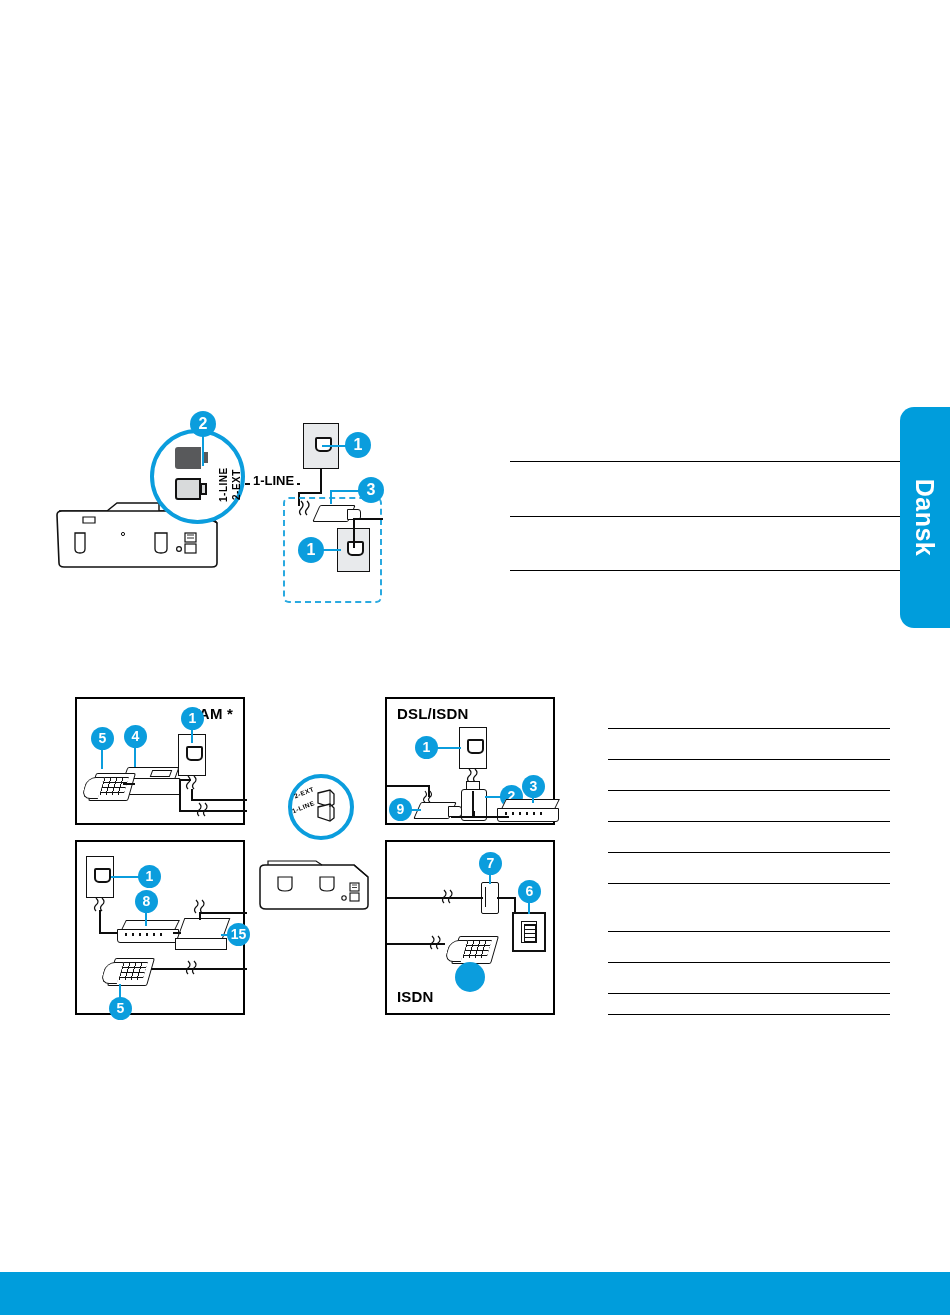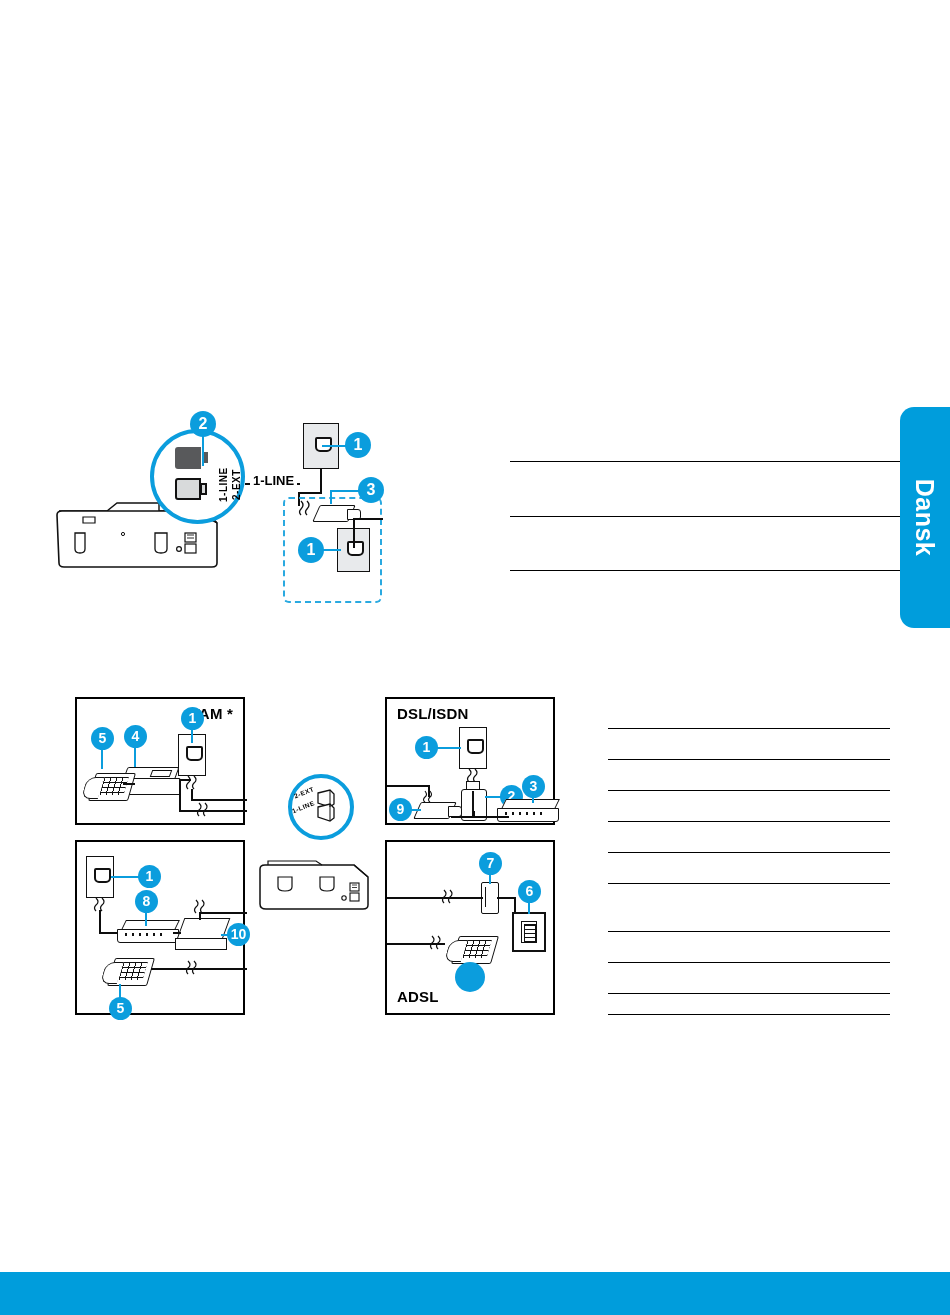--- a/index.html
+++ b/index.html
@@ -556,21 +556,21 @@
       <span class="leds"></span>
   </div>
   <div class="leader v" style="left:68px; top:62px; height:22px;"></div>
   <div class="badge sz-md" style="left:58px; top:48px;">8</div>
 
   <div class="flatbox" style="left:98px; top:76px;">
     <span class="lid"></span>
       <span class="side"></span>
   </div>
   <div class="leader h" style="left:144px; top:92px; width:10px;"></div>
-  <div class="badge sz-md" style="left:150px; top:81px;">10</div>
+  <div class="badge sz-md" style="left:150px; top:81px;">15</div>
 
   <div class="wire h" style="left:96px; top:90px; width:8px;"></div>
   <div class="squiggle" style="left:116px; top:58px;">
     <svg width="16" height="14">
         <path d="M3 0 Q7 4 3 7 Q0 10 3 13" fill="none" stroke="#111" stroke-width="1.2"></path>
         <path d="M9 0 Q13 4 9 7 Q6 10 9 13" fill="none" stroke="#111" stroke-width="1.2"></path>
       </svg>
   </div>
   <div class="wire v" style="left:122px; top:70px; height:8px;"></div>
   <div class="wire h" style="left:122px; top:70px; width:48px;"></div>
@@ -585,21 +585,21 @@
   <div class="wire h" style="left:74px; top:126px; width:96px;"></div>
   <div class="squiggle" style="left:108px; top:119px;">
     <svg width="16" height="14">
         <path d="M3 0 Q7 4 3 7 Q0 10 3 13" fill="none" stroke="#111" stroke-width="1.2"></path>
         <path d="M9 0 Q13 4 9 7 Q6 10 9 13" fill="none" stroke="#111" stroke-width="1.2"></path>
       </svg>
   </div>
 </div>
 
 <div class="diagram-box" style="left:385px; top:840px; width:170px; height:175px;">
-  <div class="box-title" style="left:10px; bottom:8px;">ADSL</div>
+  <div class="box-title" style="left:10px; bottom:8px;">ISDN</div>
 
   <div class="ta" style="left:94px; top:40px;">
     <span class="shell"></span>
       <span class="slot"></span>
   </div>
   <div class="leader v" style="left:102px; top:24px; height:18px;"></div>
   <div class="badge sz-md" style="left:92px; top:10px;">7</div>
 
   <div class="wire h" style="left:0px; top:55px; width:96px;"></div>
   <div class="squiggle" style="left:54px; top:48px;">

